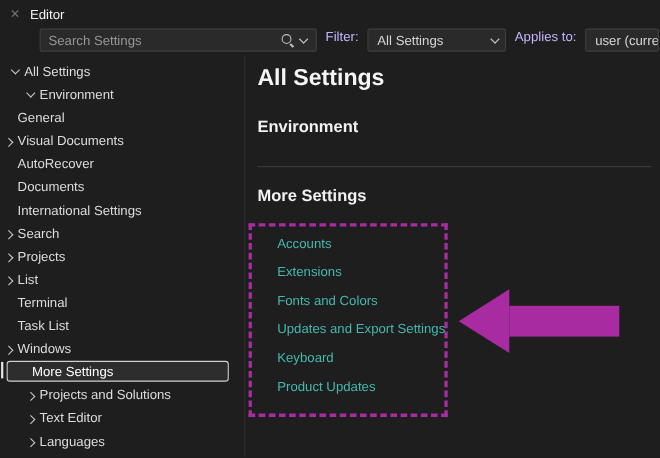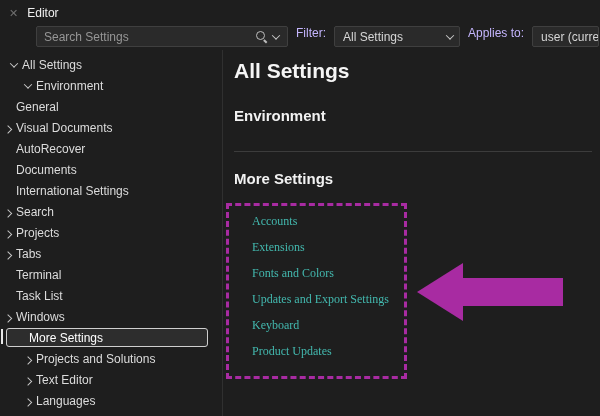--- a/index.html
+++ b/index.html
@@ -77,21 +77,21 @@
   .section-h { font-size:15px; font-weight:bold; color:#f2f2f2; line-height:19px; }
   .sec-env { margin-top:22px; }
   .hdivider { height:1px; background:#3c3c3c; margin-top:26px; }
   .sec-more { margin-top:17px; }
 
   
   .annot-box {
     position:absolute; left:226px; top:203px; width:181px; height:176px;
     border:3px dashed var(--annot);
   }
-  .links { padding:2px 0 0 23px;font-family:Liberation Serif, serif; }
+  .links { padding:2px 0 0 23px; }
   .links a {
     display:block; line-height:26px; color:var(--link);
     text-decoration:none; white-space:nowrap; cursor:pointer;
   }
   .arrow { position:absolute; left:417px; top:263px; width:146px; height:58px; }
   .arrow .head {
     position:absolute; left:0; top:0; width:0; height:0;
     border-top:29px solid transparent; border-bottom:29px solid transparent;
     border-right:46px solid var(--annot);
   }
@@ -154,21 +154,21 @@
   <div class="row i2">
     <span class="cv right"></span>
     <span class="lbl">Search</span>
   </div>
   <div class="row i2">
     <span class="cv right"></span>
     <span class="lbl">Projects</span>
   </div>
   <div class="row i2">
     <span class="cv right"></span>
-    <span class="lbl">Tabs</span>
+    <span class="lbl">List</span>
   </div>
   <div class="row i2">
     <span class="cv none"></span>
     <span class="lbl">Terminal</span>
   </div>
   <div class="row i2">
     <span class="cv none"></span>
     <span class="lbl">Task List</span>
   </div>
   <div class="row i2">

